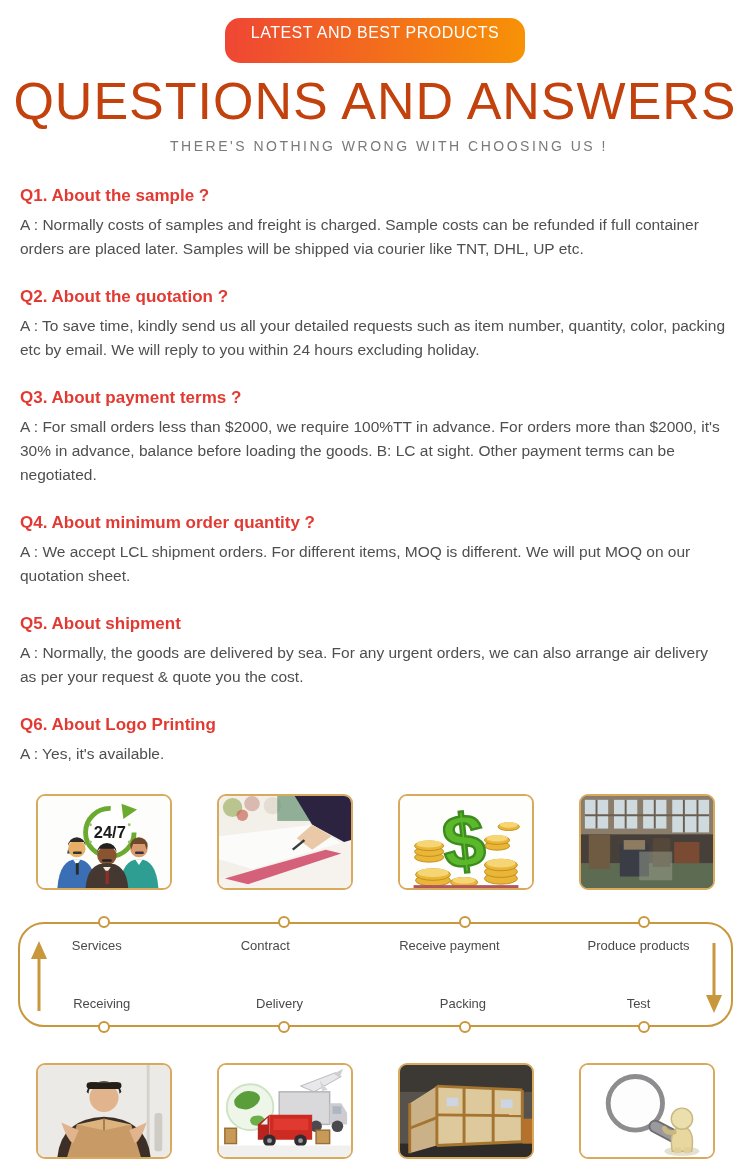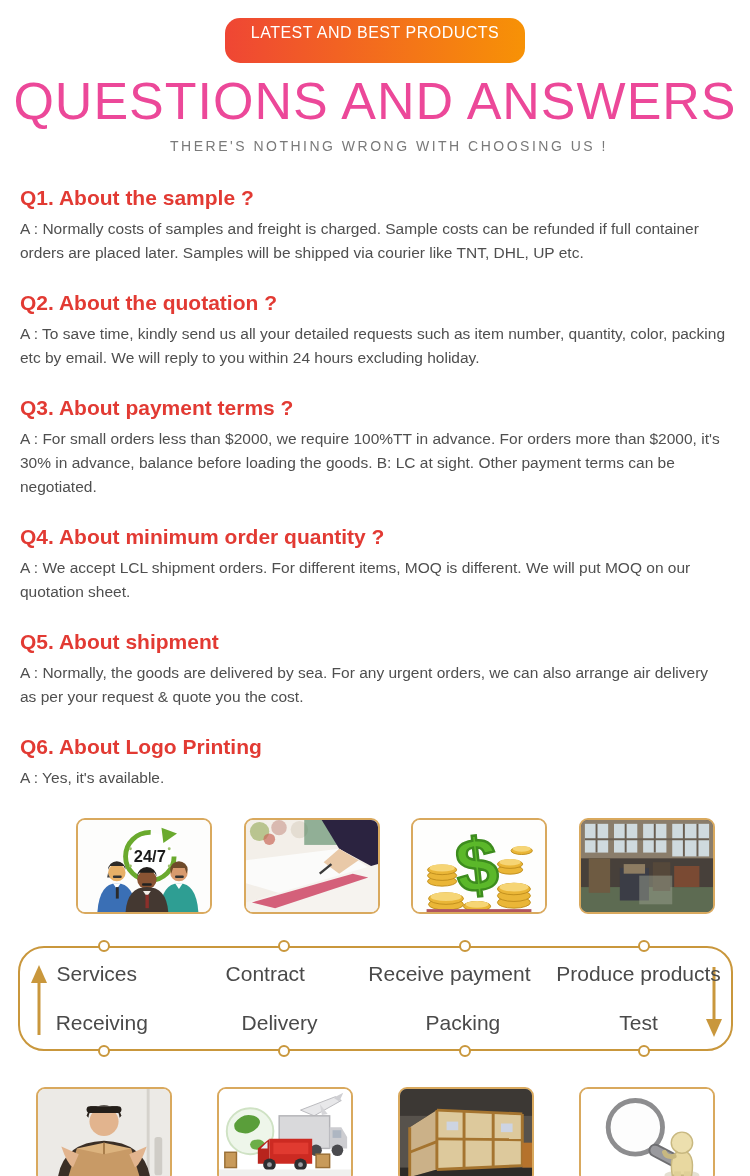--- a/index.html
+++ b/index.html
@@ -8,45 +8,45 @@
   .page { position:relative; width:750px; height:1176px; background:#fff; overflow:hidden; margin:0 auto; }
 
   
   .badge-wrap { text-align:center; padding-top:18px; }
   .pill { display:inline-block; background:linear-gradient(90deg,#ef4634,#f79206);
           color:#fff; font-size:16px; letter-spacing:0.5px; line-height:30px; height:45px;
           padding:0 26px; border-radius:15px; }
 
   
   .title { margin-top:10px; text-align:center; font-size:52px; font-weight:200;
-           color:#ec4899; letter-spacing:1px; line-height:1.1; }
+           color:#c2410c; letter-spacing:1px; line-height:1.1; }
   .subtitle { margin-top:8px; text-align:center; font-size:14px; color:#7a7a7a;
               letter-spacing:2.5px; font-weight:400;padding-left:28px; }
 
   
   .faq { padding:32px 22px 0 20px; }
   .qa { margin-bottom:26px; }
-  .qa h3 { color:#e23a33; font-size:21px; font-weight:bold; margin-bottom:7px; }
+  .qa h3 { color:#e23a33; font-size:17px; font-weight:bold; margin-bottom:7px; }
   .qa p  { color:#4f4f4f; font-size:15.5px; line-height:24px; }
 
   
   .img-row { display:flex; justify-content:space-between; padding:0 35px 0 36px; margin-top:30px; }
   .img-card { width:136px; height:96px; border:2px solid #d9a95e; border-radius:9px;
               overflow:hidden; background:#fff; flex:0 0 auto; }
   .img-card svg { display:block; width:100%; height:100%; }
 
   
   .flow { position:relative; margin:32px 17px 0 18px; height:105px;
           border:2px solid #c9973c; border-radius:26px; background:#fff; }
   .node { position:absolute; width:12px; height:12px; border:2px solid #c9973c;
           border-radius:50%; background:#fff; }
   .node.top { top:-8px; } .node.bot { bottom:-8px; }
   .n1 { left:calc(12.1% - 8px); } .n2 { left:calc(37.4% - 8px); }
   .n3 { left:calc(62.8% - 8px); } .n4 { left:calc(88.1% - 8px); }
-  .step { position:absolute; transform:translateX(-50%); font-size:21px; color:#4a4a4a; white-space:nowrap; }
+  .step { position:absolute; transform:translateX(-50%); font-size:13px; color:#4a4a4a; white-space:nowrap; }
   .step.top { top:14px; } .step.bot { bottom:14px; }
   .s1 { left:10.8%; } .s2 { left:34.5%; } .s3 { left:60.4%; } .s4 { left:87.0%; }
   .b1 { left:11.5%; } .b2 { left:36.5%; } .b3 { left:62.3%; } .b4 { left:87.0%;text-align:center; }
   .arrow { position:absolute; top:17px; width:18px; height:72px; }
   .arrow.left { left:10px; } .arrow.right { right:8px; }
 </style>
 </head>
 <body>
 
 <div class="page">
@@ -78,21 +78,21 @@
     <section class="qa">
       <h3>Q5. About shipment</h3>
       <p>A : Normally, the goods are delivered by sea. For any urgent orders, we can also arrange air delivery as per your request &amp; quote you the cost.</p>
     </section>
     <section class="qa">
       <h3>Q6. About Logo Printing</h3>
       <p>A : Yes, it's available.</p>
     </section>
   </div>
 
-  <div class="img-row" style="margin-top:28px;margin-left:40px;">
+  <div class="img-row" style="margin-top:28px;">
     <div class="img-card">
       <svg viewBox="0 0 136 96" preserveAspectRatio="none">
         <rect width="136" height="96" fill="#fdfdfc"></rect>
         <g>
           <circle cx="74" cy="38" r="25" fill="#fff" stroke="#6aaa2e" stroke-width="5" stroke-dasharray="118 40"></circle>
           <polygon points="86,8 102,14 88,24" fill="#6aaa2e"></polygon>
           <circle cx="54" cy="30" r="1.5" fill="#9bc06a"></circle>
             <circle cx="94" cy="30" r="1.5" fill="#9bc06a"></circle>
           <circle cx="54" cy="48" r="1.5" fill="#9bc06a"></circle>
             <circle cx="94" cy="48" r="1.5" fill="#9bc06a"></circle>

